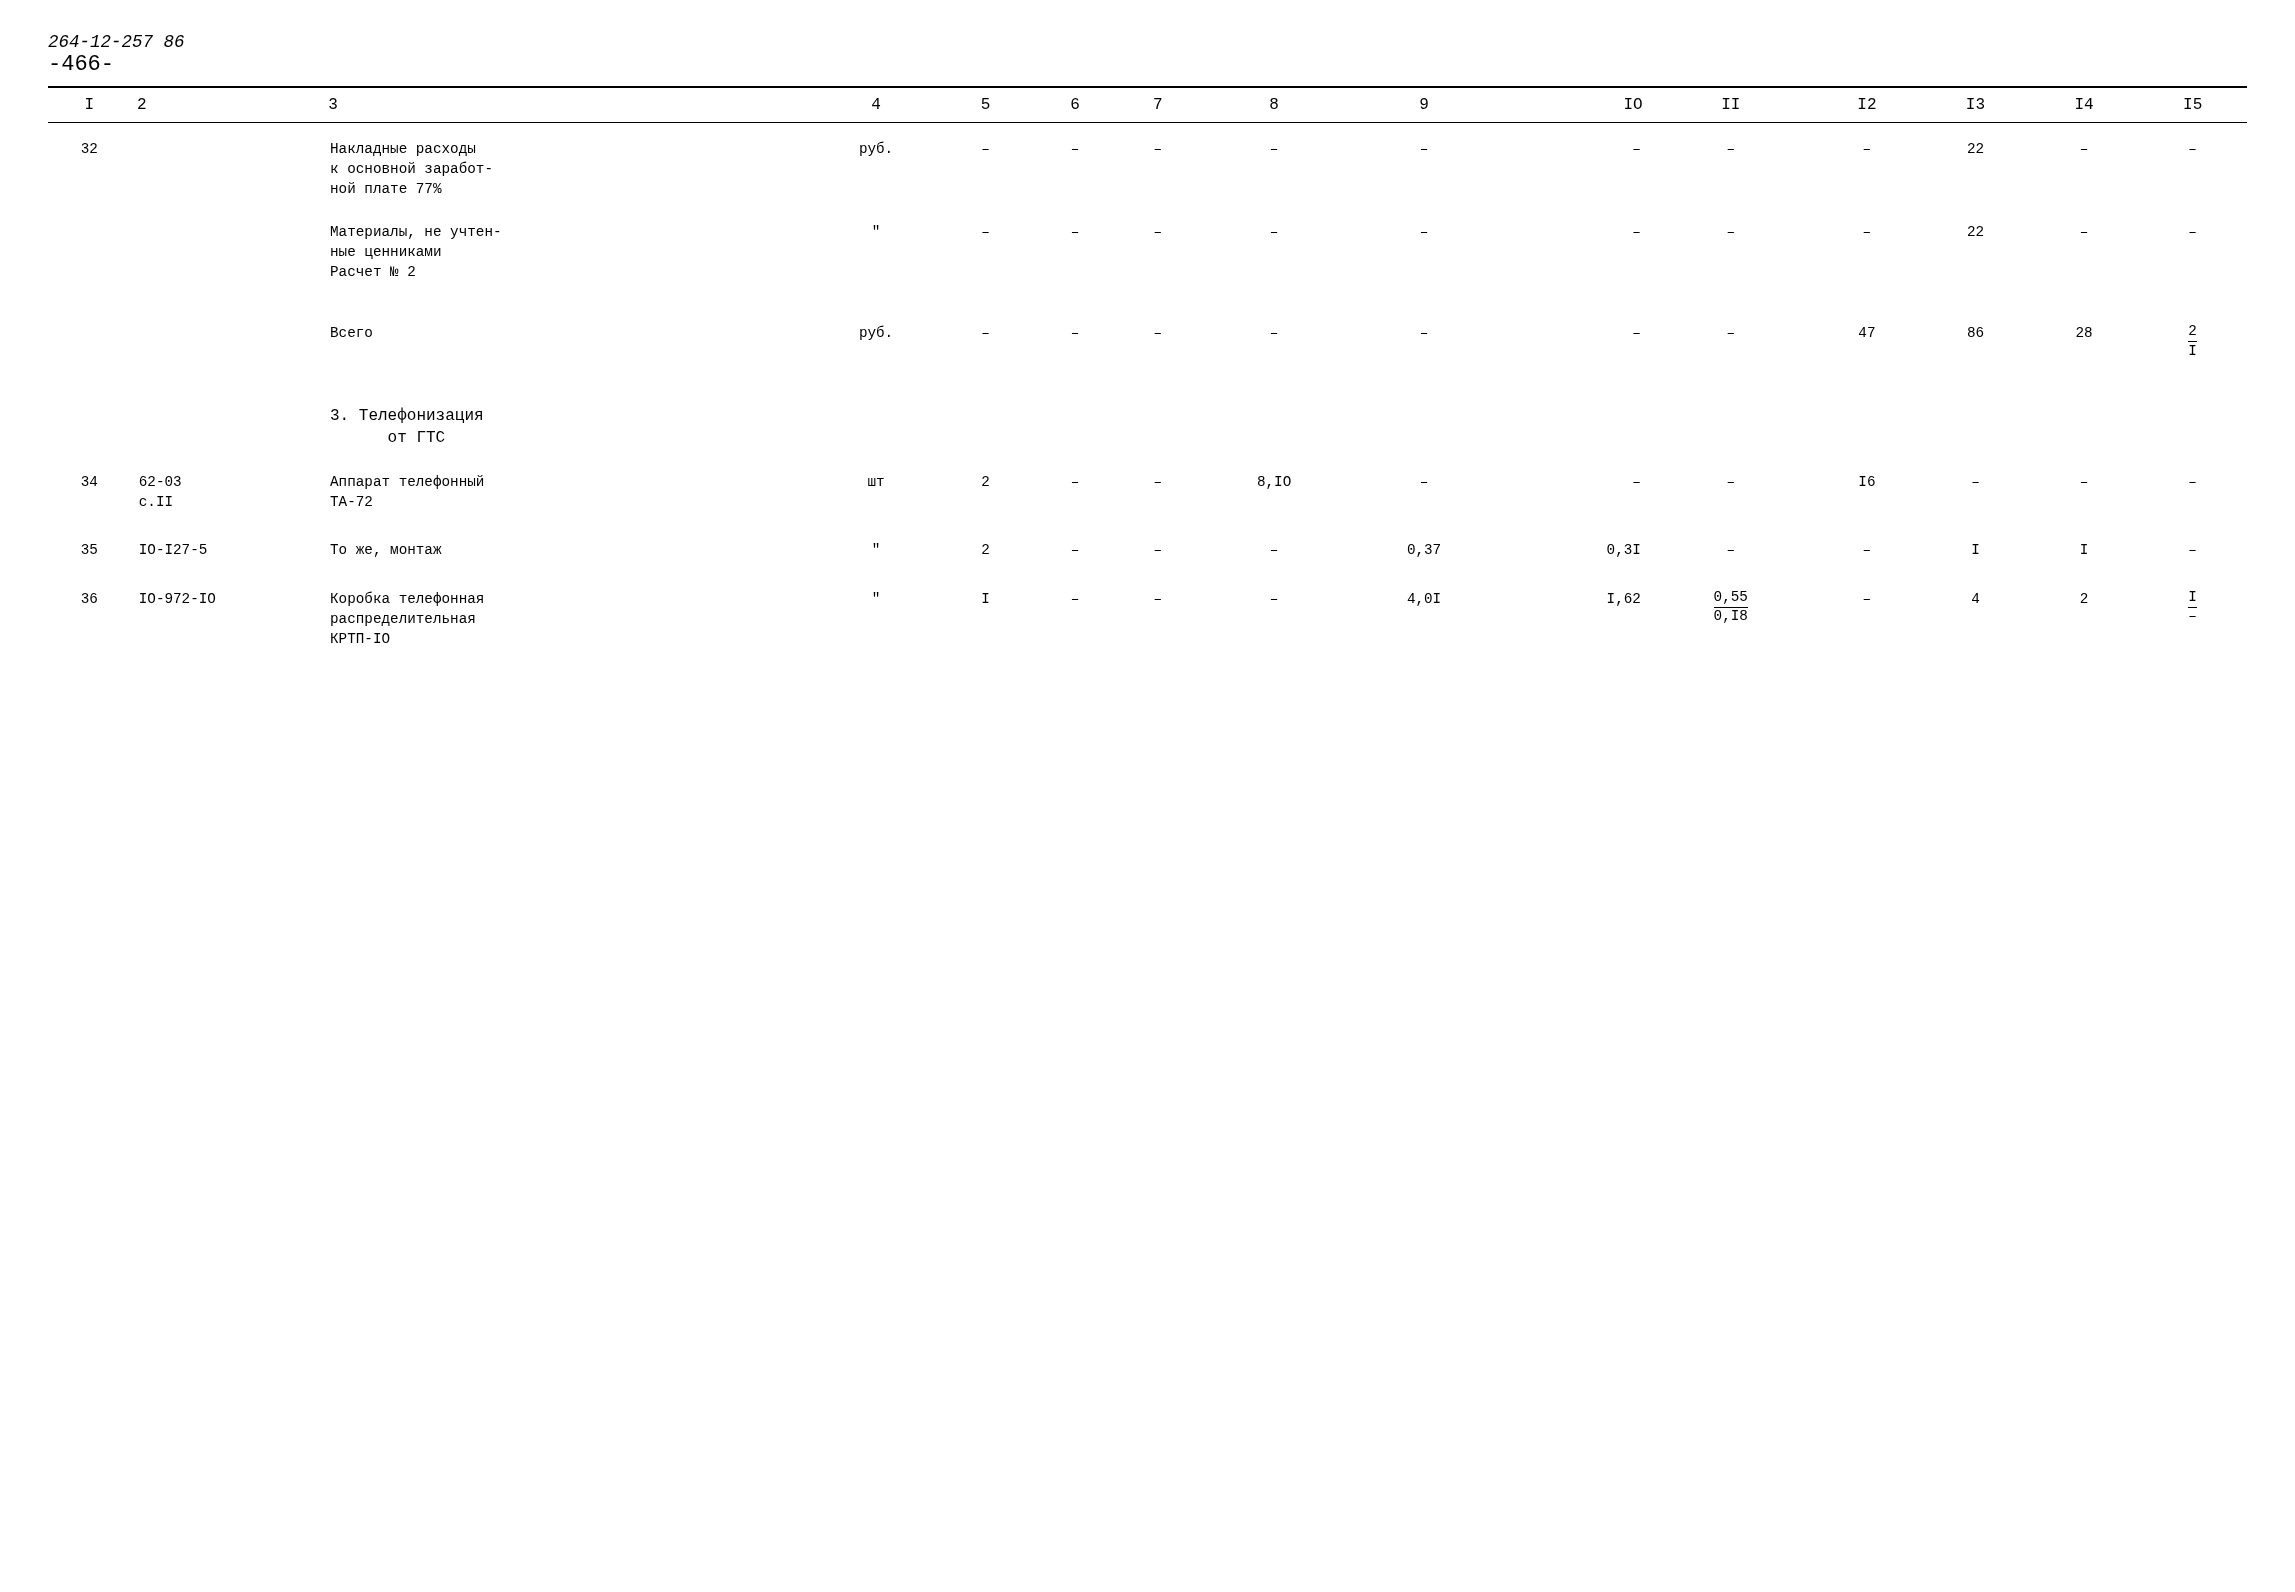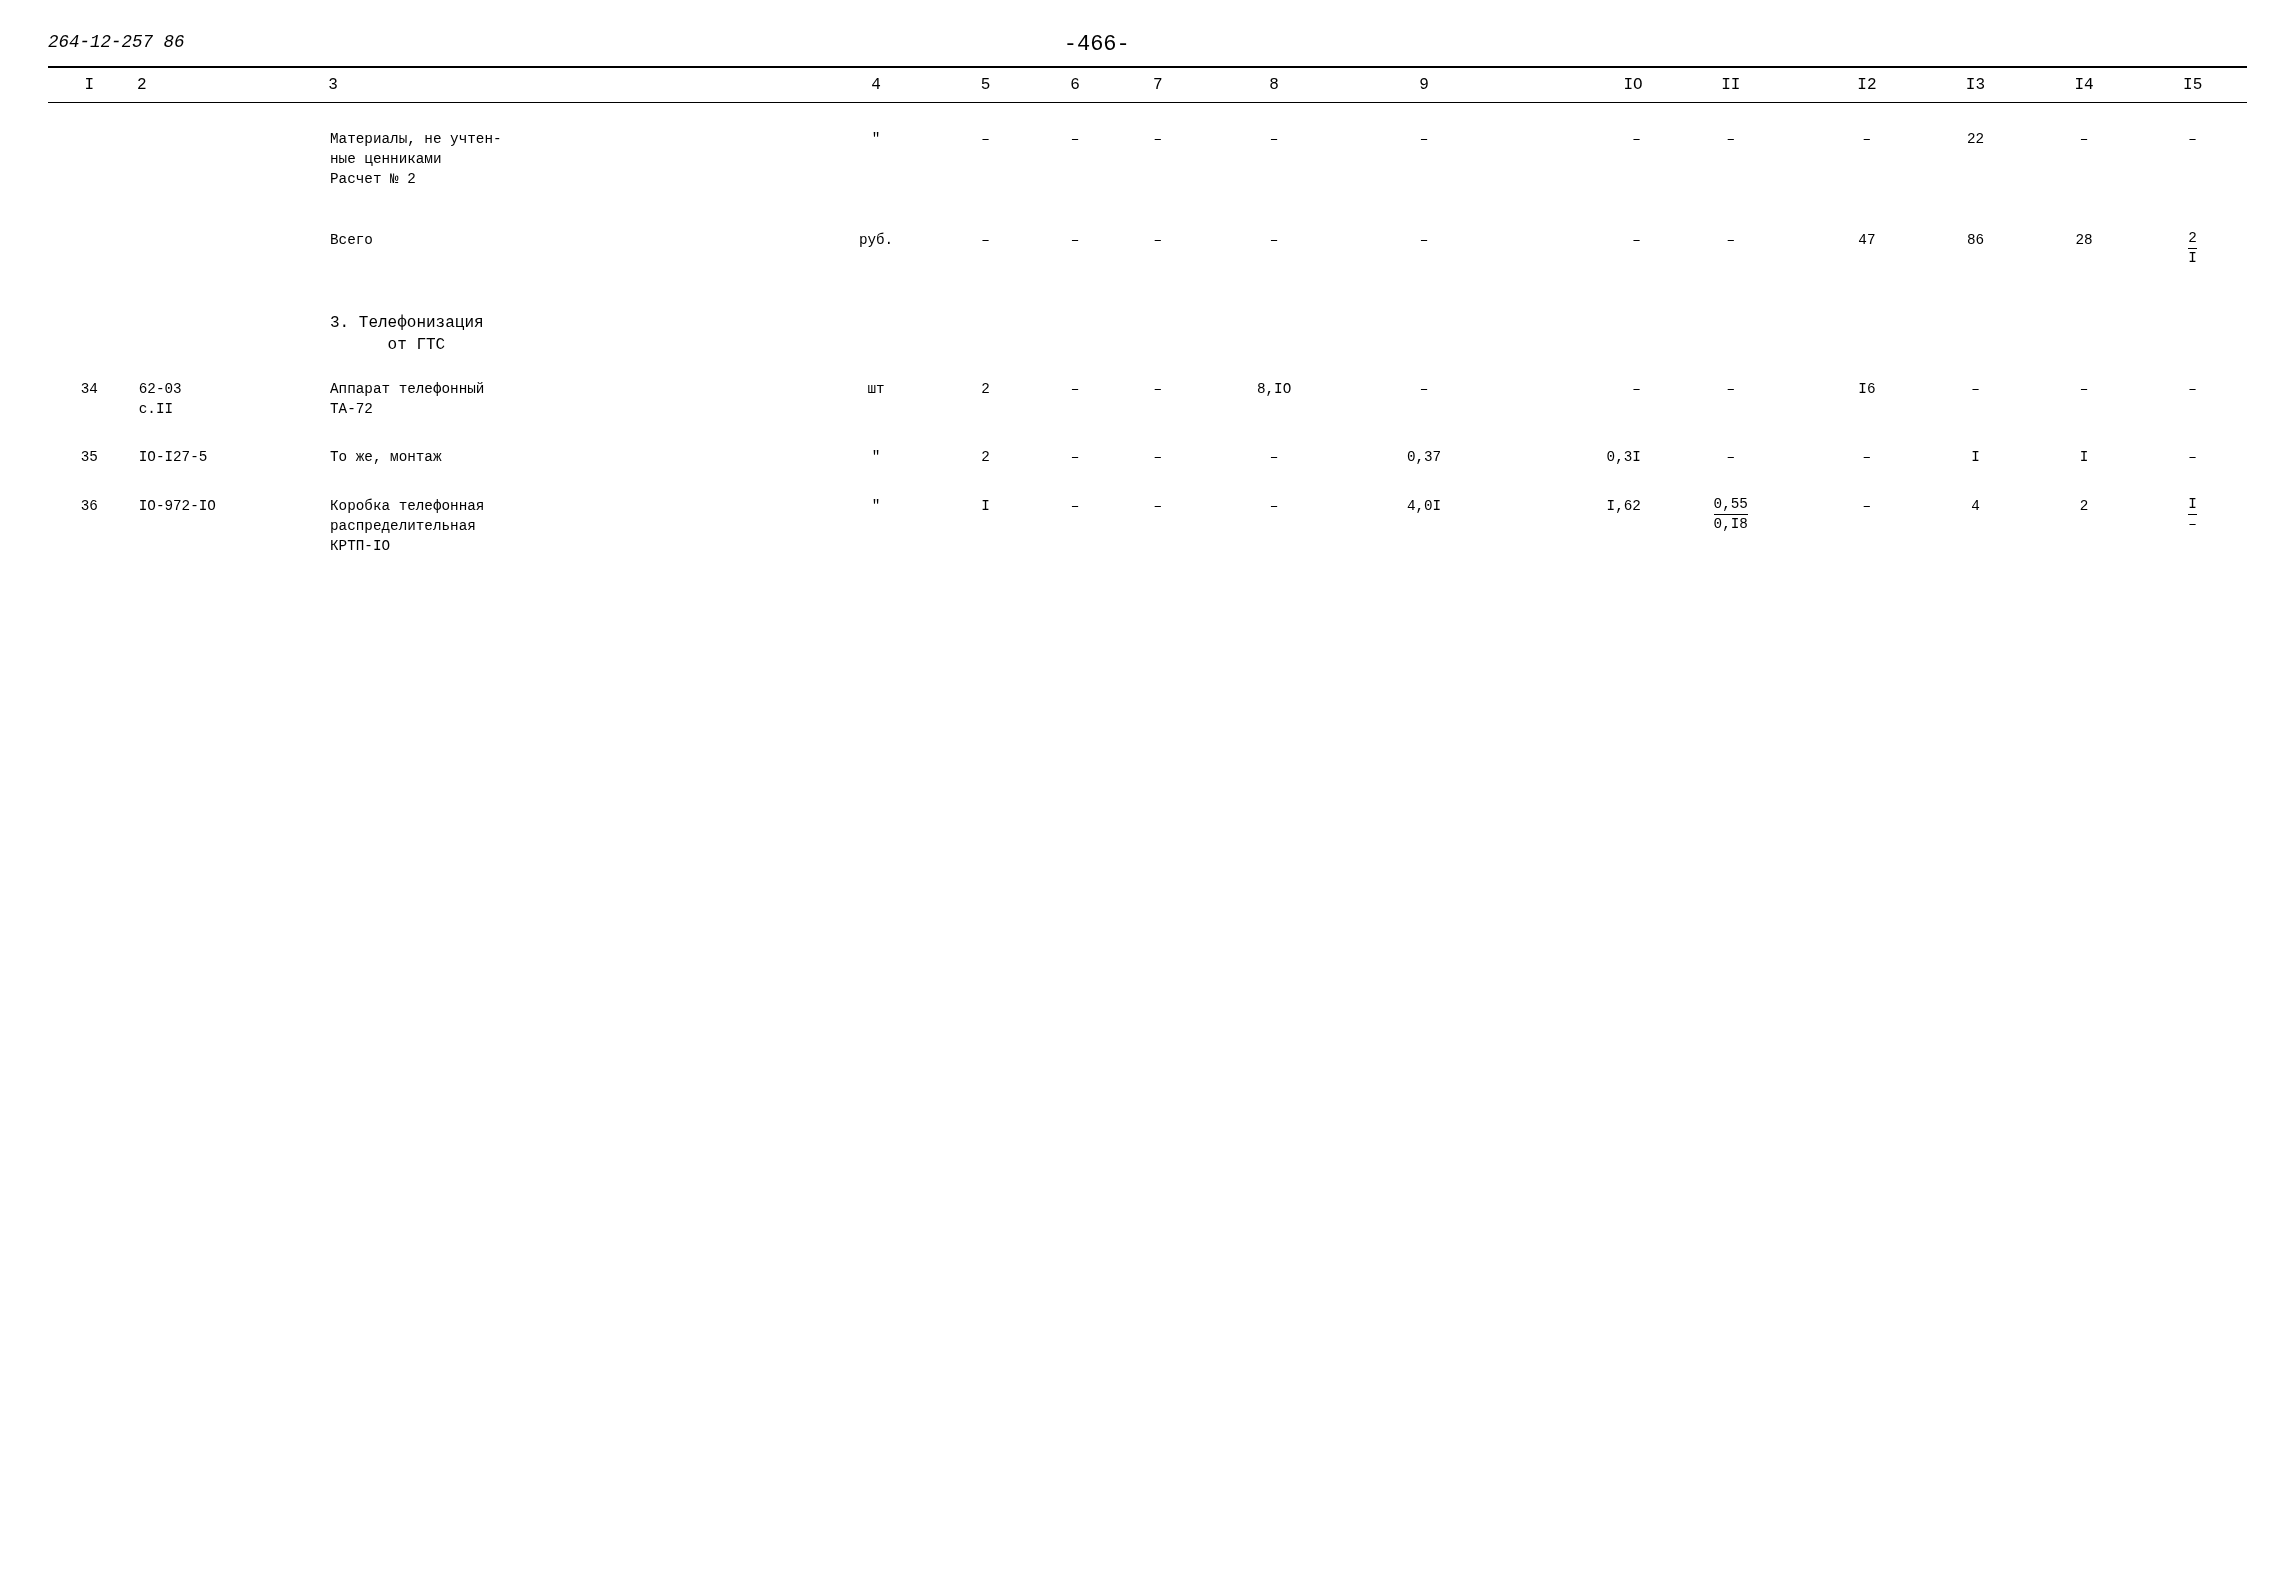--- a/index.html
+++ b/index.html
@@ -15,20 +15,21 @@
       width: 2295px;
       min-height: 1593px;
       padding: 32px 48px;
     }
     .page-header {
       display: flex;
       justify-content: space-between;
       align-items: flex-start;
       margin-bottom: 6.3px;
       padding-bottom: 3.2px;
+      flex-direction: column;
     }
     .doc-number {
       font-size: 17.5px;
       font-style: italic;
     }
     .page-number {
       font-size: 22px;
       text-align: center;
       flex: 1;
     }
@@ -124,20 +125,37 @@
       <th class="col-14">I4</th>
       <th class="col-15">I5</th>
     </tr>
   </thead>
   <tbody>
 
     <tr class="spacer">
       <td colspan="15"></td>
     </tr>
 
+    <tr>
+      <td class="col-1">32</td>
+      <td class="col-2"></td>
+      <td class="col-3">Накладные расходы<br>к основной заработ-<br>ной плате 77%</td>
+      <td class="col-4">руб.</td>
+      <td class="col-5">–</td>
+      <td class="col-6">–</td>
+      <td class="col-7">–</td>
+      <td class="col-8">–</td>
+      <td class="col-9">–</td>
+      <td class="col-10">–</td>
+      <td class="col-11">–</td>
+      <td class="col-12">–</td>
+      <td class="col-13">22</td>
+      <td class="col-14">–</td>
+      <td class="col-15">–</td>
+    </tr>
 
     <tr class="spacer">
       <td colspan="15" style="height:8px;"></td>
     </tr>
 
     <tr>
       <td class="col-1"></td>
       <td class="col-2"></td>
       <td class="col-3">Материалы, не учтен-<br>ные ценниками<br>Расчет № 2</td>
       <td class="col-4">"</td>

